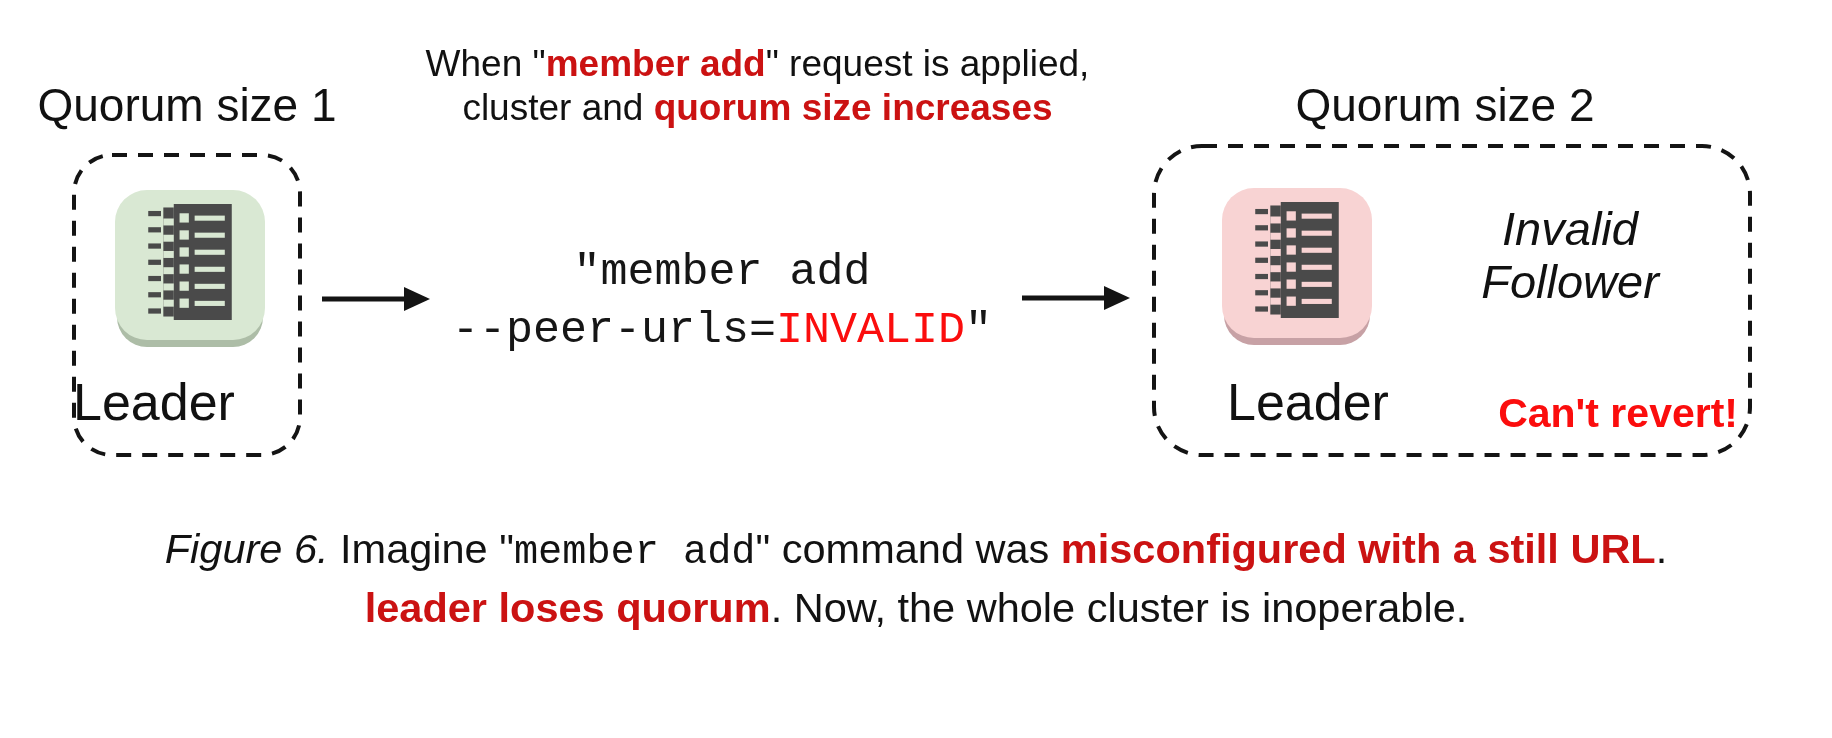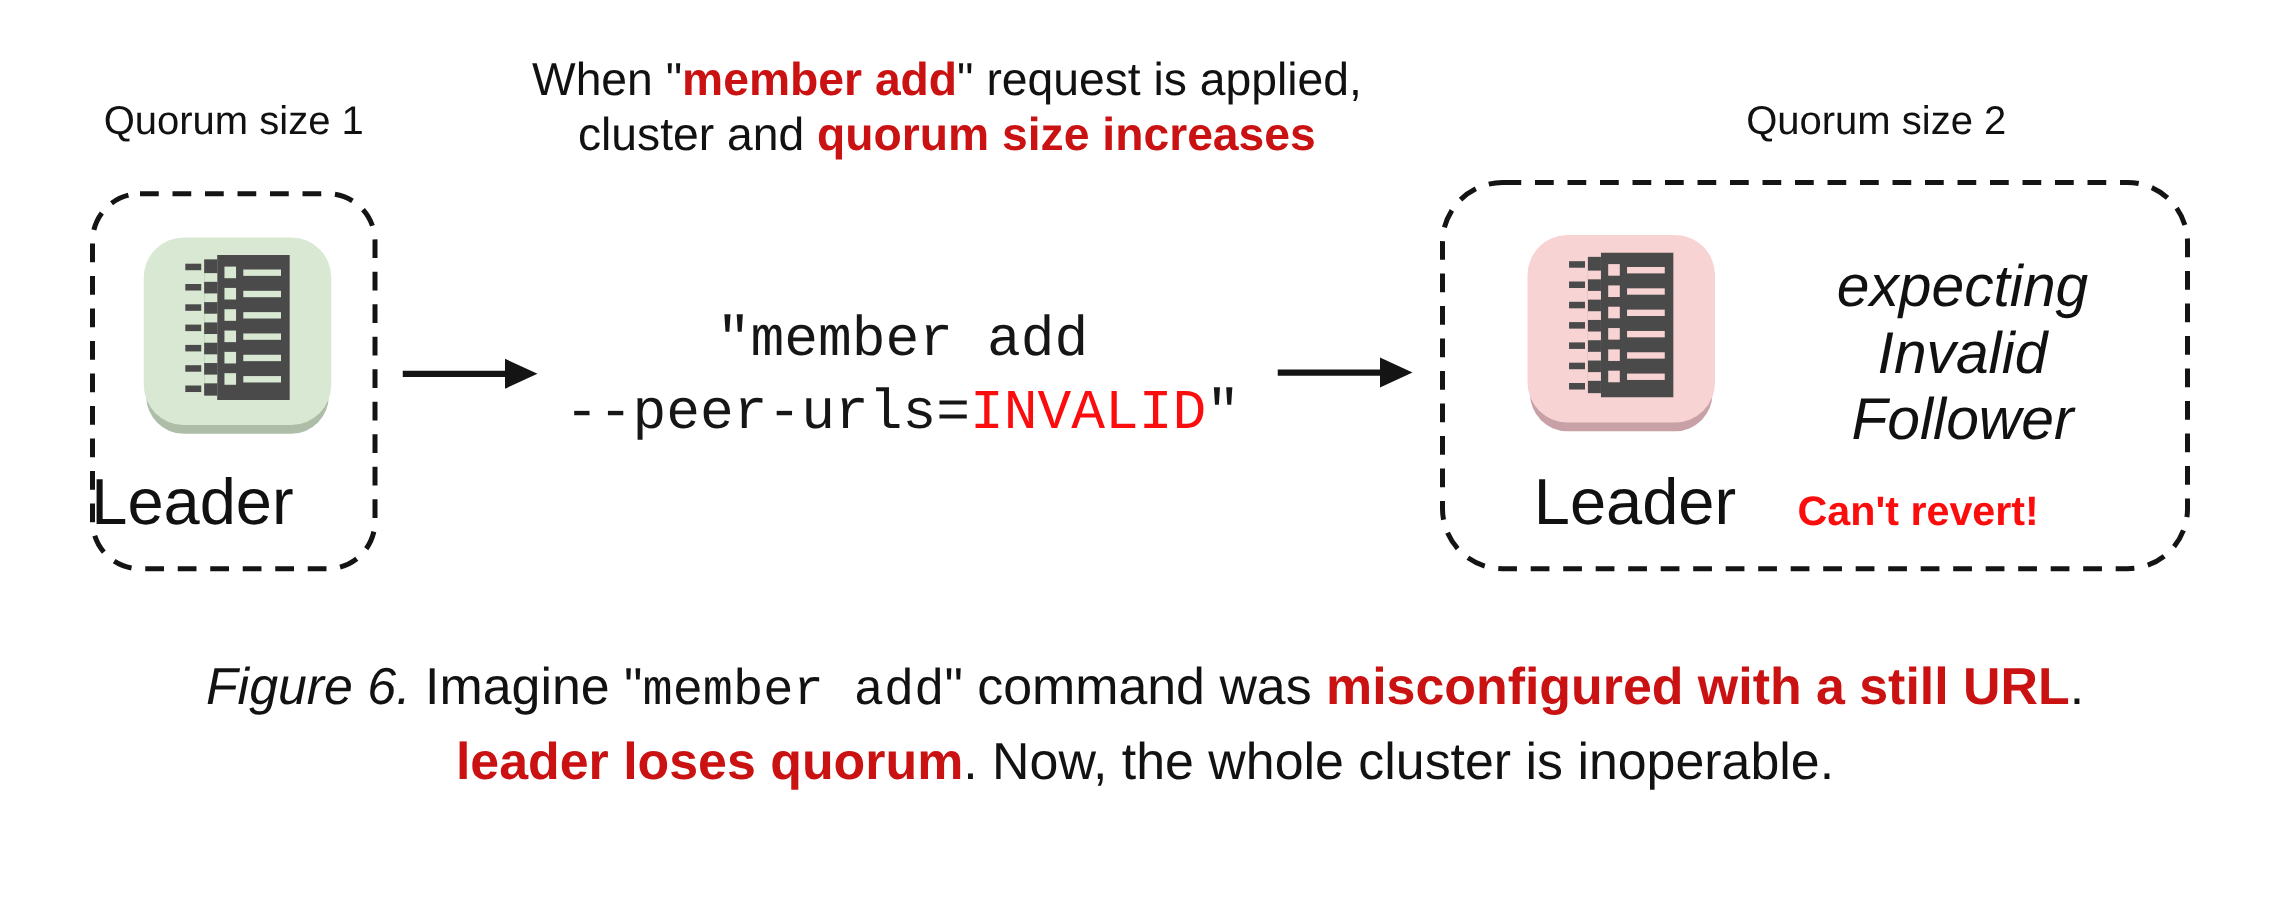--- a/index.html
+++ b/index.html
@@ -8,21 +8,21 @@
     width: 1832px;
     height: 738px;
     background: #ffffff;
     font-family: "Liberation Sans", sans-serif;
     color: var(--text-black, #111);
     overflow: hidden;
   }
   .abs { position: absolute; }
 
   .cluster-title {
-    font-size: 32px;
+    font-size: 46px;
     text-align: center;
     white-space: nowrap;
     color: var(--text-black, #111);
   }
 
   .dashed-box rect {
     fill: none;
     stroke: var(--line-black, #141414);
     stroke-width: 4;
     stroke-dasharray: 15 11;
@@ -69,22 +69,22 @@
   .expecting {
     width: 300px;
     text-align: center;
     font-style: italic;
     font-size: 47px;
     line-height: 53px;
     color: var(--text-black, #111);
   }
   .warning {
     width: 300px;
-    text-align: left;
-    font-size: 33px;
+    text-align: right;
+    font-size: 41px;
     font-weight: 700;
     color: var(--bright-red, #fb0d0d);
     white-space: nowrap;
   }
   .caption {
     left: 0; top: 521px;
     width: 1832px;
     text-align: center;
     font-size: 41.5px;
     line-height: 55px;
@@ -160,21 +160,21 @@
   <div class="abs command" style="left:392px; top:244px;">
     <div><span class="seg-code">"member add</span></div>
     <div><span class="seg-code">--peer-urls=</span><span class="seg-code-red">INVALID</span><span class="seg-code">"</span></div>
   </div>
 
   <svg class="abs arrow" style="left:1022px; top:278px;" width="110" height="40">
     <line x1="0" y1="20" x2="84" y2="20"></line>
     <polygon points="82,8 108,20 82,32"></polygon>
   </svg>
 
-  <div class="abs cluster-title" style="left:1285px; top:78px; width:320px;text-align:right;">Quorum size 2</div>
+  <div class="abs cluster-title" style="left:1285px; top:78px; width:320px;">Quorum size 2</div>
 
   <svg class="abs dashed-box" style="left:1151px; top:143px;" width="602" height="315">
     <rect x="3" y="3" width="596" height="309" rx="48" ry="48"></rect>
   </svg>
 
   <div class="abs node pink-node" style="left:1222px; top:188px;">
     <svg class="server-icon" viewBox="0 0 72 100">
       <rect class="ink" x="22" y="0" width="50" height="100"></rect>
       <rect class="ink" x="13" y="3" width="9" height="94"></rect>
       <rect class="ink" x="0" y="6" width="11" height="4.5"></rect>
@@ -201,21 +201,20 @@
       <rect class="cut" x="40" y="39.4" width="26" height="4.4"></rect>
       <rect class="cut" x="40" y="54.1" width="26" height="4.4"></rect>
       <rect class="cut" x="40" y="68.8" width="26" height="4.4"></rect>
       <rect class="cut" x="40" y="83.5" width="26" height="4.4"></rect>
     </svg>
   </div>
 
   <div class="abs node-label" style="left:1227px; top:372px; width:160px;">Leader</div>
 
   <div class="abs expecting" style="left:1420px; top:202px;">
-    <div>expecting</div>
     <div>Invalid</div>
     <div>Follower</div>
   </div>
 
   <div class="abs warning" style="left:1438px; top:390px;">Can't revert!</div>
 
   <div class="abs caption">
     <div><span class="seg-italic">Figure 6.</span><span class="seg-plain"> Imagine "</span><span class="seg-mono">member add</span><span class="seg-plain">" command was </span><span class="seg-em">misconfigured with a still URL</span><span class="seg-plain">.</span></div>
     <div><span class="seg-em">leader loses quorum</span><span class="seg-plain">. Now, the whole cluster is inoperable.</span></div>
   </div>

